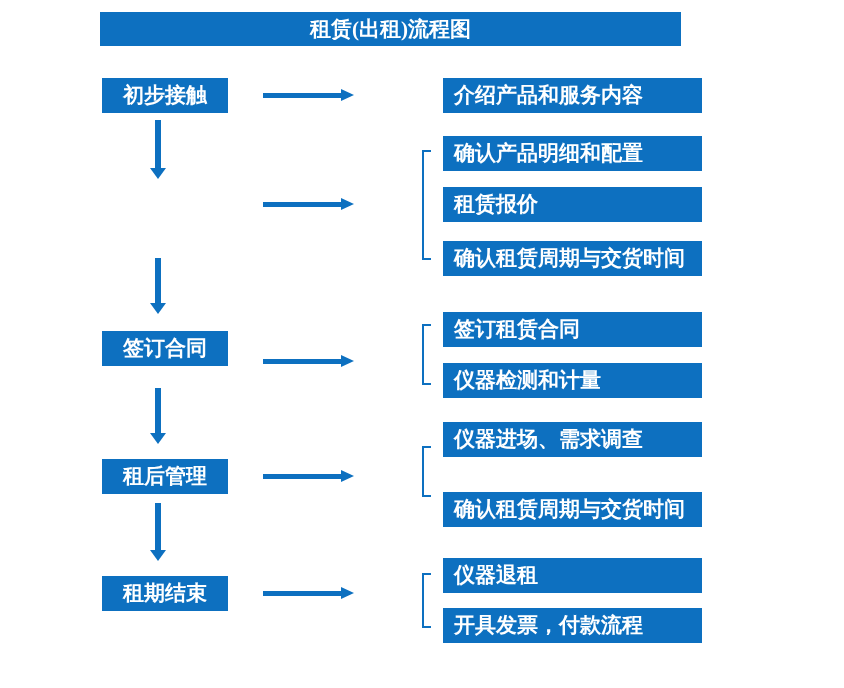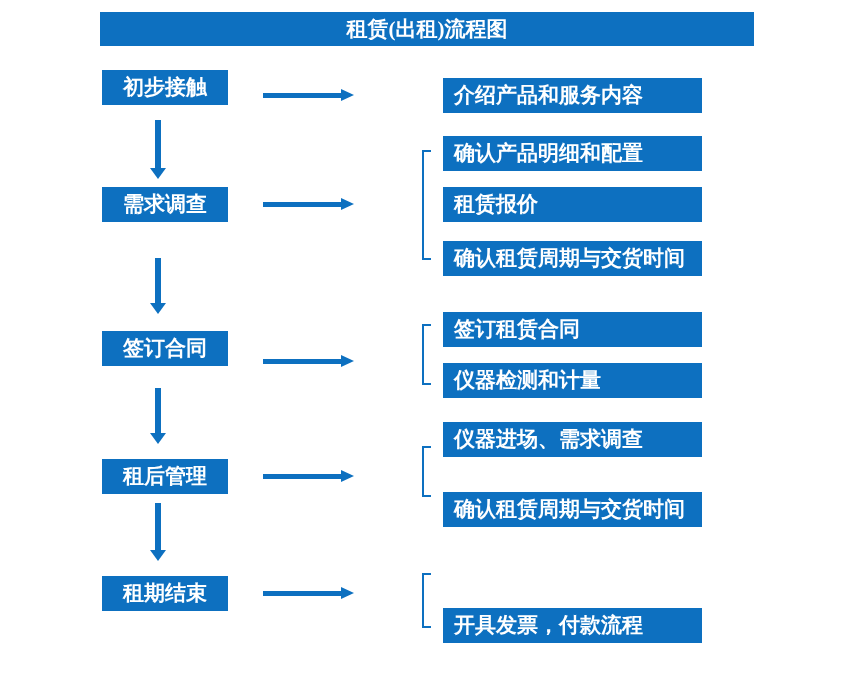--- a/index.html
+++ b/index.html
@@ -15,21 +15,21 @@
   .canvas {
     position: relative;
     width: 844px;
     height: 688px;
     background: var(--background);
     overflow: hidden;
   }
   .title-banner {
     position: absolute;
     left: 100px; top: 12px;
-    width: 654px; height: 34px;
+    width: 581px; height: 34px;
     background: var(--primary);
     color: var(--box-text);
     font-size: 21px;
     font-weight: bold;
     text-align: center;
     line-height: 34px;
   }
   .step-box {
     position: absolute;
     left: 102px;
@@ -110,22 +110,21 @@
     border-bottom: 2px solid var(--primary);
   }
 </style>
 </head>
 <body>
 
 <div class="canvas">
 
   <div class="title-banner">租赁(出租)流程图</div>
 
-  <div class="step-box" style="top:70px">初步接触</div>
-  <div class="step-box" style="top:187px">需求调查</div>
+  <div class="step-box" style="top:78px">初步接触</div>
   <div class="step-box" style="top:331px">签订合同</div>
   <div class="step-box" style="top:576px">租期结束</div>
   <div class="step-box" style="top:459px">租后管理</div>
 
   <div class="varrow" style="top:120px;height:59px"></div>
   <div class="varrow" style="top:258px;height:56px"></div>
   <div class="varrow" style="top:388px;height:56px"></div>
   <div class="varrow" style="top:503px;height:58px"></div>
 
   <div class="harrow" style="top:87px"></div>
@@ -144,15 +143,16 @@
   <div class="detail-box" style="top:136px">确认产品明细和配置</div>
   <div class="detail-box" style="top:187px">租赁报价</div>
   <div class="detail-box" style="top:312px">签订租赁合同</div>
 
   <div class="detail-box" style="top:241px">确认租赁周期与交货时间</div>
   <div class="detail-box" style="top:363px">仪器检测和计量</div>
 
   <div class="detail-box" style="top:422px">仪器进场、需求调查</div>
   <div class="detail-box" style="top:492px">确认租赁周期与交货时间</div>
 
+  <div class="detail-box" style="top:558px">仪器退租</div>
   <div class="detail-box" style="top:608px">开具发票，付款流程</div>
 
 </div>
 
 </body></html>

